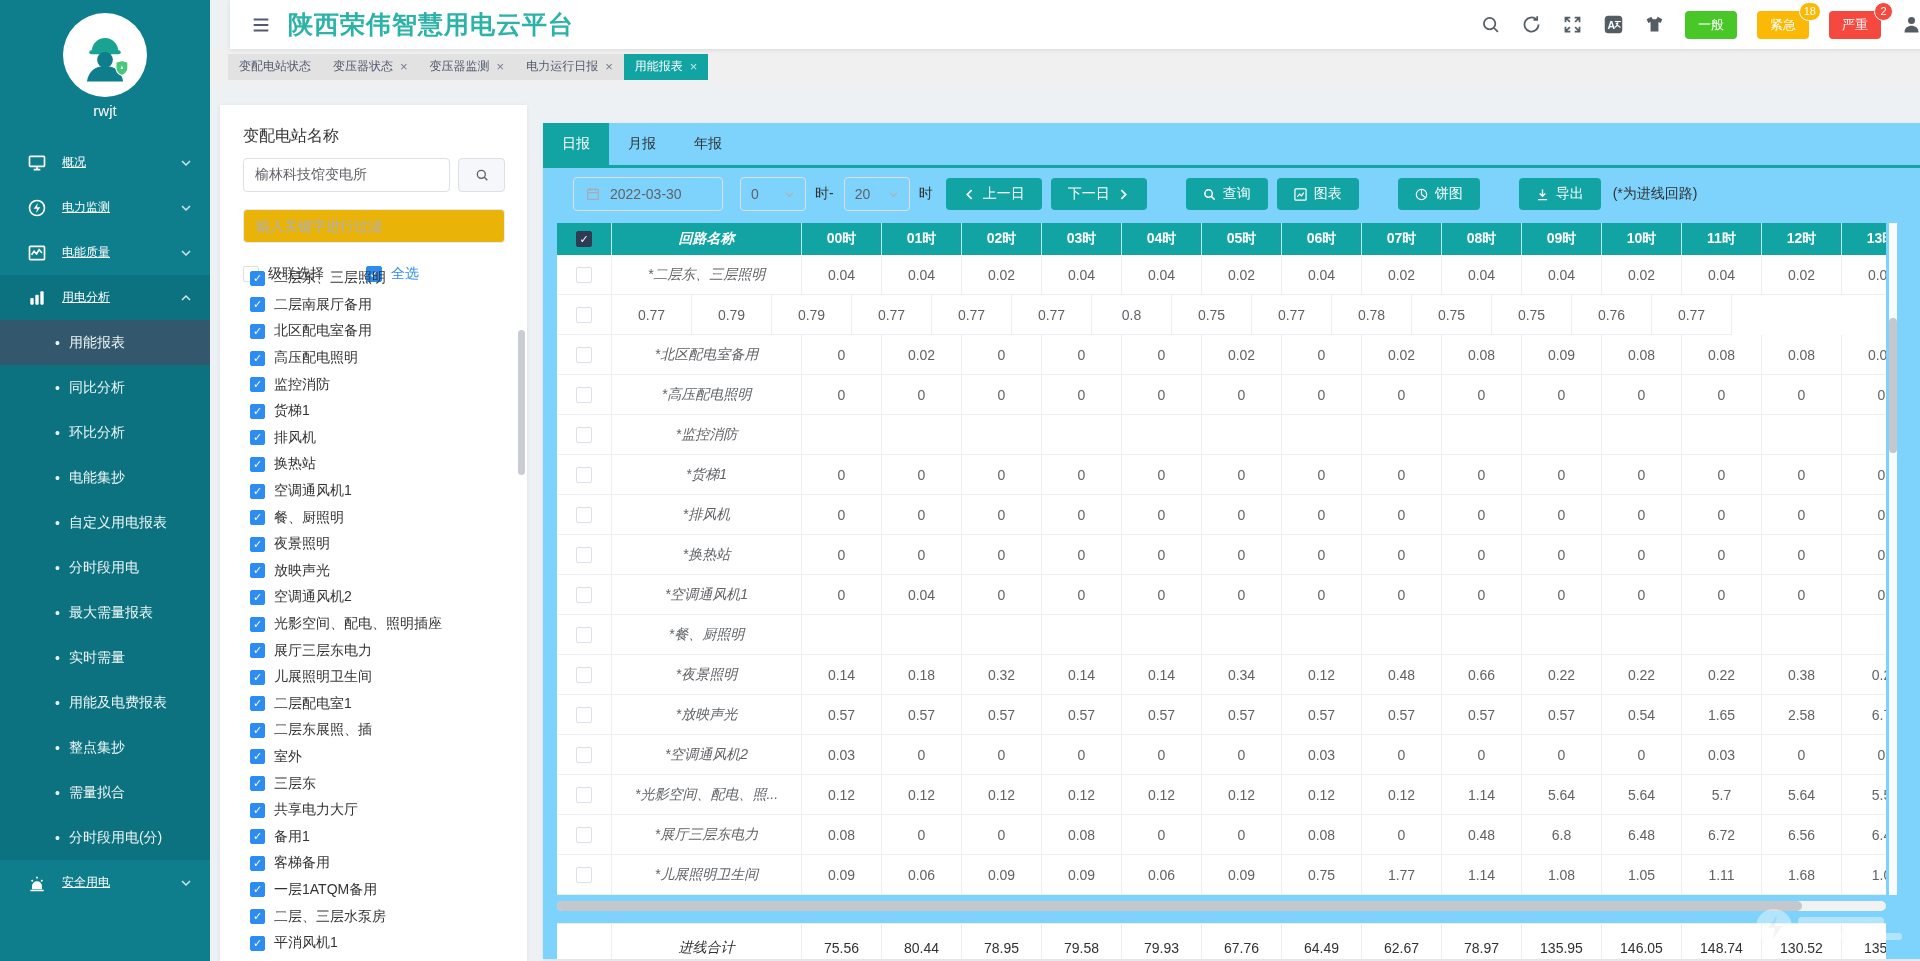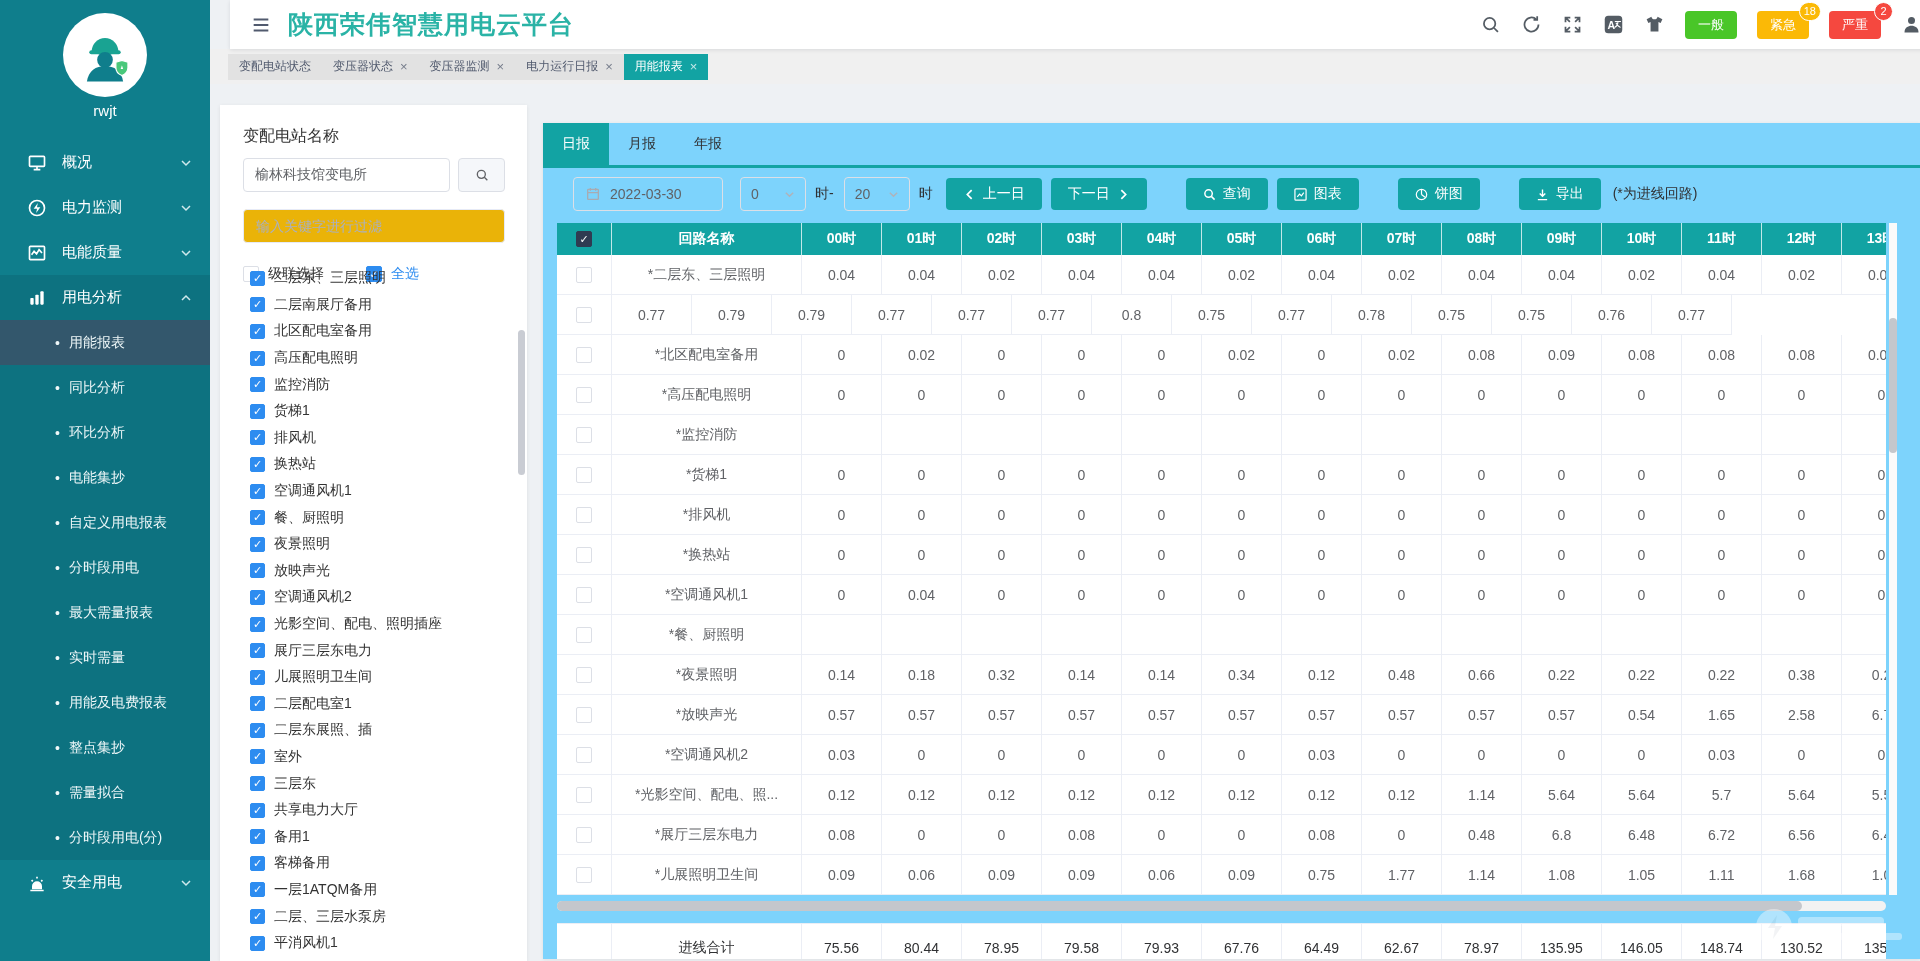--- a/index.html
+++ b/index.html
@@ -6,21 +6,21 @@
     font-family:"Liberation Sans","DejaVu Sans",sans-serif;-webkit-font-smoothing:antialiased;}
   *{box-sizing:border-box;}
   
   .sidebar{position:absolute;left:0;top:0;width:210px;height:961px;background:#0f7e8c;color:#fff;z-index:5;}
   .logo{position:absolute;left:63px;top:13px;width:84px;height:84px;border-radius:50%;background:#fff;
     display:flex;align-items:center;justify-content:center;}
   .logo svg{width:58px;height:58px;}
   .uname{position:absolute;top:102px;left:0;width:100%;text-align:center;font-size:15px;color:#fff;}
   .nav{position:absolute;top:140px;left:0;width:100%;}
   .menu-group.expanded{background:#0d7280;}
-  .menu-item{height:45px;display:flex;align-items:center;padding:0 18px 0 27px;font-size:15px;cursor:pointer;color:#fff;}
+  .menu-item{height:45px;display:flex;align-items:center;padding:0 18px 0 27px;font-size:12px;cursor:pointer;color:#fff;text-decoration:underline;}
   .mi-ic{width:20px;height:20px;margin-right:15px;color:#fff;flex:0 0 20px;}
   .mi-ic svg{width:20px;height:20px;display:block;}
   .mi-label{flex:1;}
   .chev{width:12px;height:12px;color:#cfe9ec;}
   .chev svg{width:12px;height:12px;display:block;}
   .chev.up svg{transform:rotate(180deg);}
   .sub-item{height:45px;display:flex;align-items:center;padding-left:55px;font-size:14px;color:#eef7f8;cursor:pointer;}
   .sub-item.active{background:#33576c;}
   .bullet{margin-right:9px;font-size:14px;}
   
@@ -89,21 +89,21 @@
   .btn svg{width:13px;height:13px;}
   .btn.first{margin-left:13px;justify-content:center;}
   .btn.gap{margin-left:39px;}
   .note{font-size:14px;color:#303133;margin-left:12px;}
   
   .tbl-viewport{position:absolute;left:14px;top:100px;width:1329px;height:672px;overflow:hidden;}
   .trow{display:flex;width:1365px;background:#fff;}
   .tc{display:flex;align-items:center;justify-content:center;font-size:14px;color:#606266;
     border-right:1px solid #ebeef5;border-bottom:1px solid #ebeef5;height:40px;overflow:hidden;white-space:nowrap;}
   .c-cb{flex:0 0 55px;width:55px;}
-  .c-name{flex:0 0 190px;width:190px;padding:12px 6px;}
+  .c-name{flex:0 0 190px;width:190px;padding:12px 6px;font-style:italic;}
   .c-h{flex:0 0 80px;width:80px;}
   .th-row{height:32px;background:#12a3a3;}
   .th-row .tc{height:32px;background:#12a3a3;color:#fff;font-weight:bold;border-right:1px solid rgba(255,255,255,.75);
     border-bottom:none;}
   .v-track{position:absolute;left:1346px;top:100px;width:8px;height:672px;background:#fafafa;}
   .v-thumb{position:absolute;left:0;top:95px;width:8px;height:135px;background:#c4c7cc;border-radius:4px;}
   .h-track{position:absolute;left:14px;top:778px;width:1329px;height:10px;background:#f2f2f2;border-radius:5px;}
   .h-thumb{position:absolute;left:0;top:0;width:1245px;height:10px;background:#c4c7cc;border-radius:5px;}
   .footer-viewport{position:absolute;left:14px;top:800px;width:1329px;height:49px;overflow:hidden;
     border-top:1px solid #ebeef5;}

